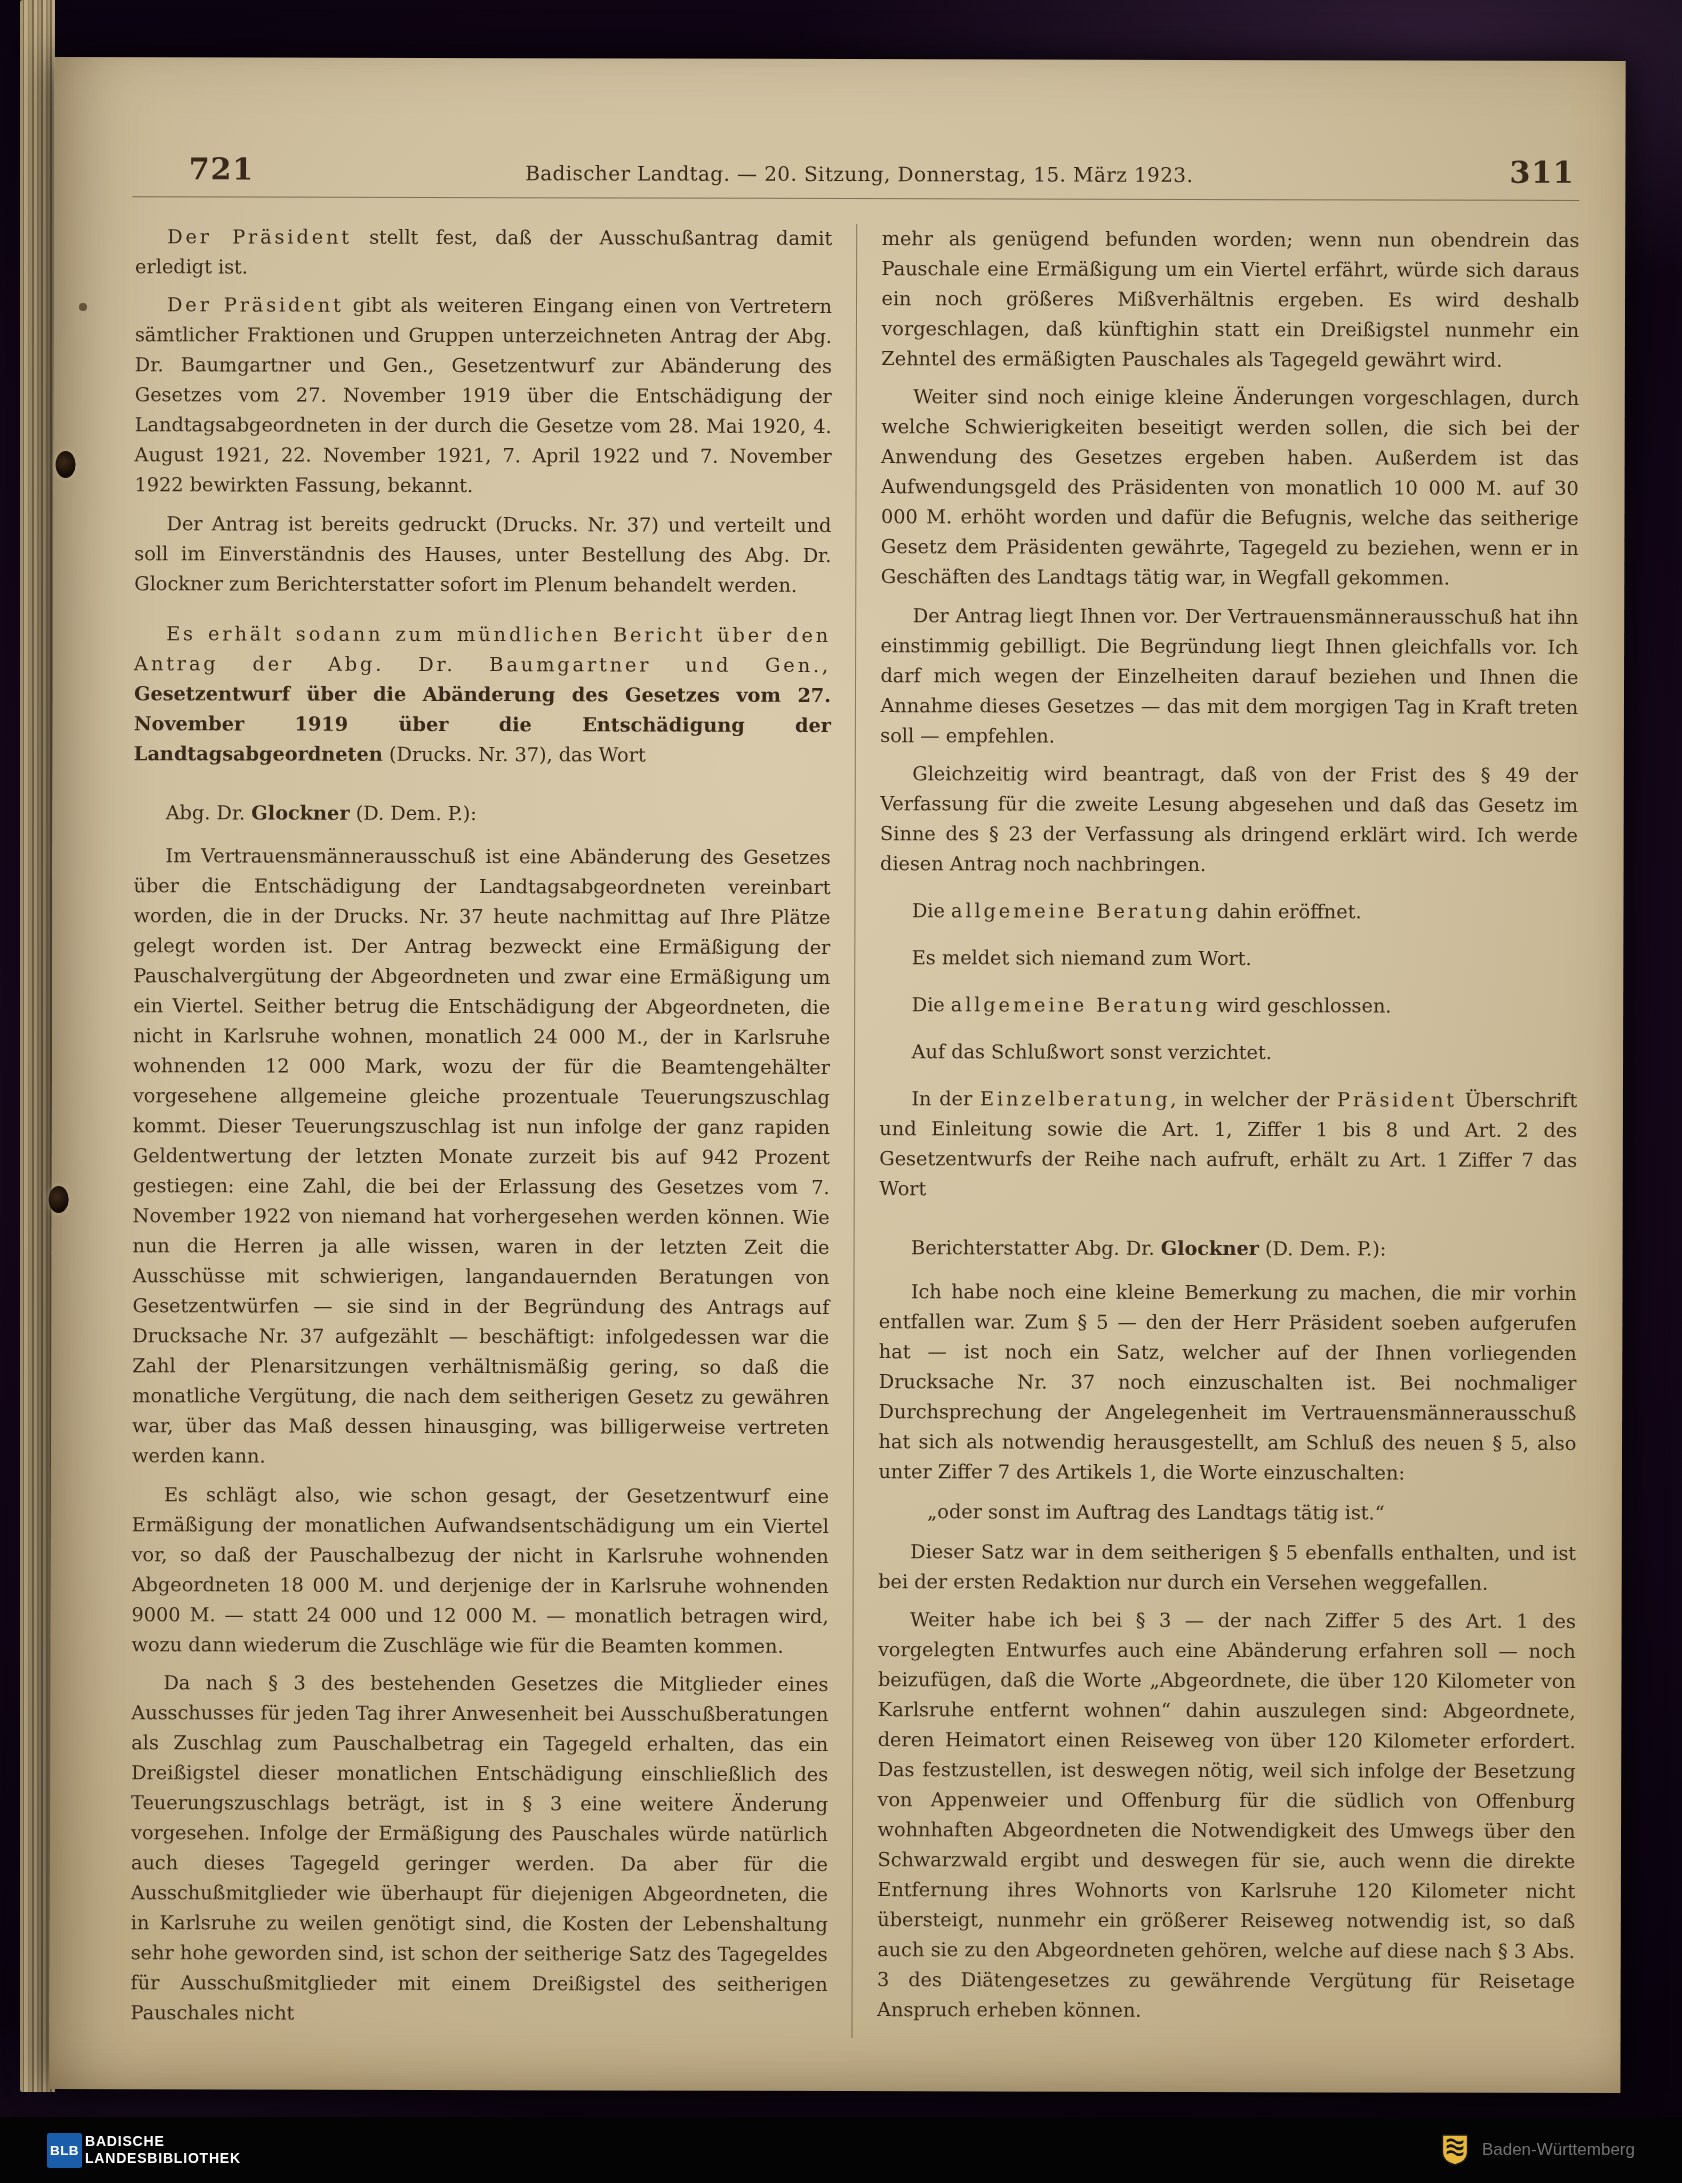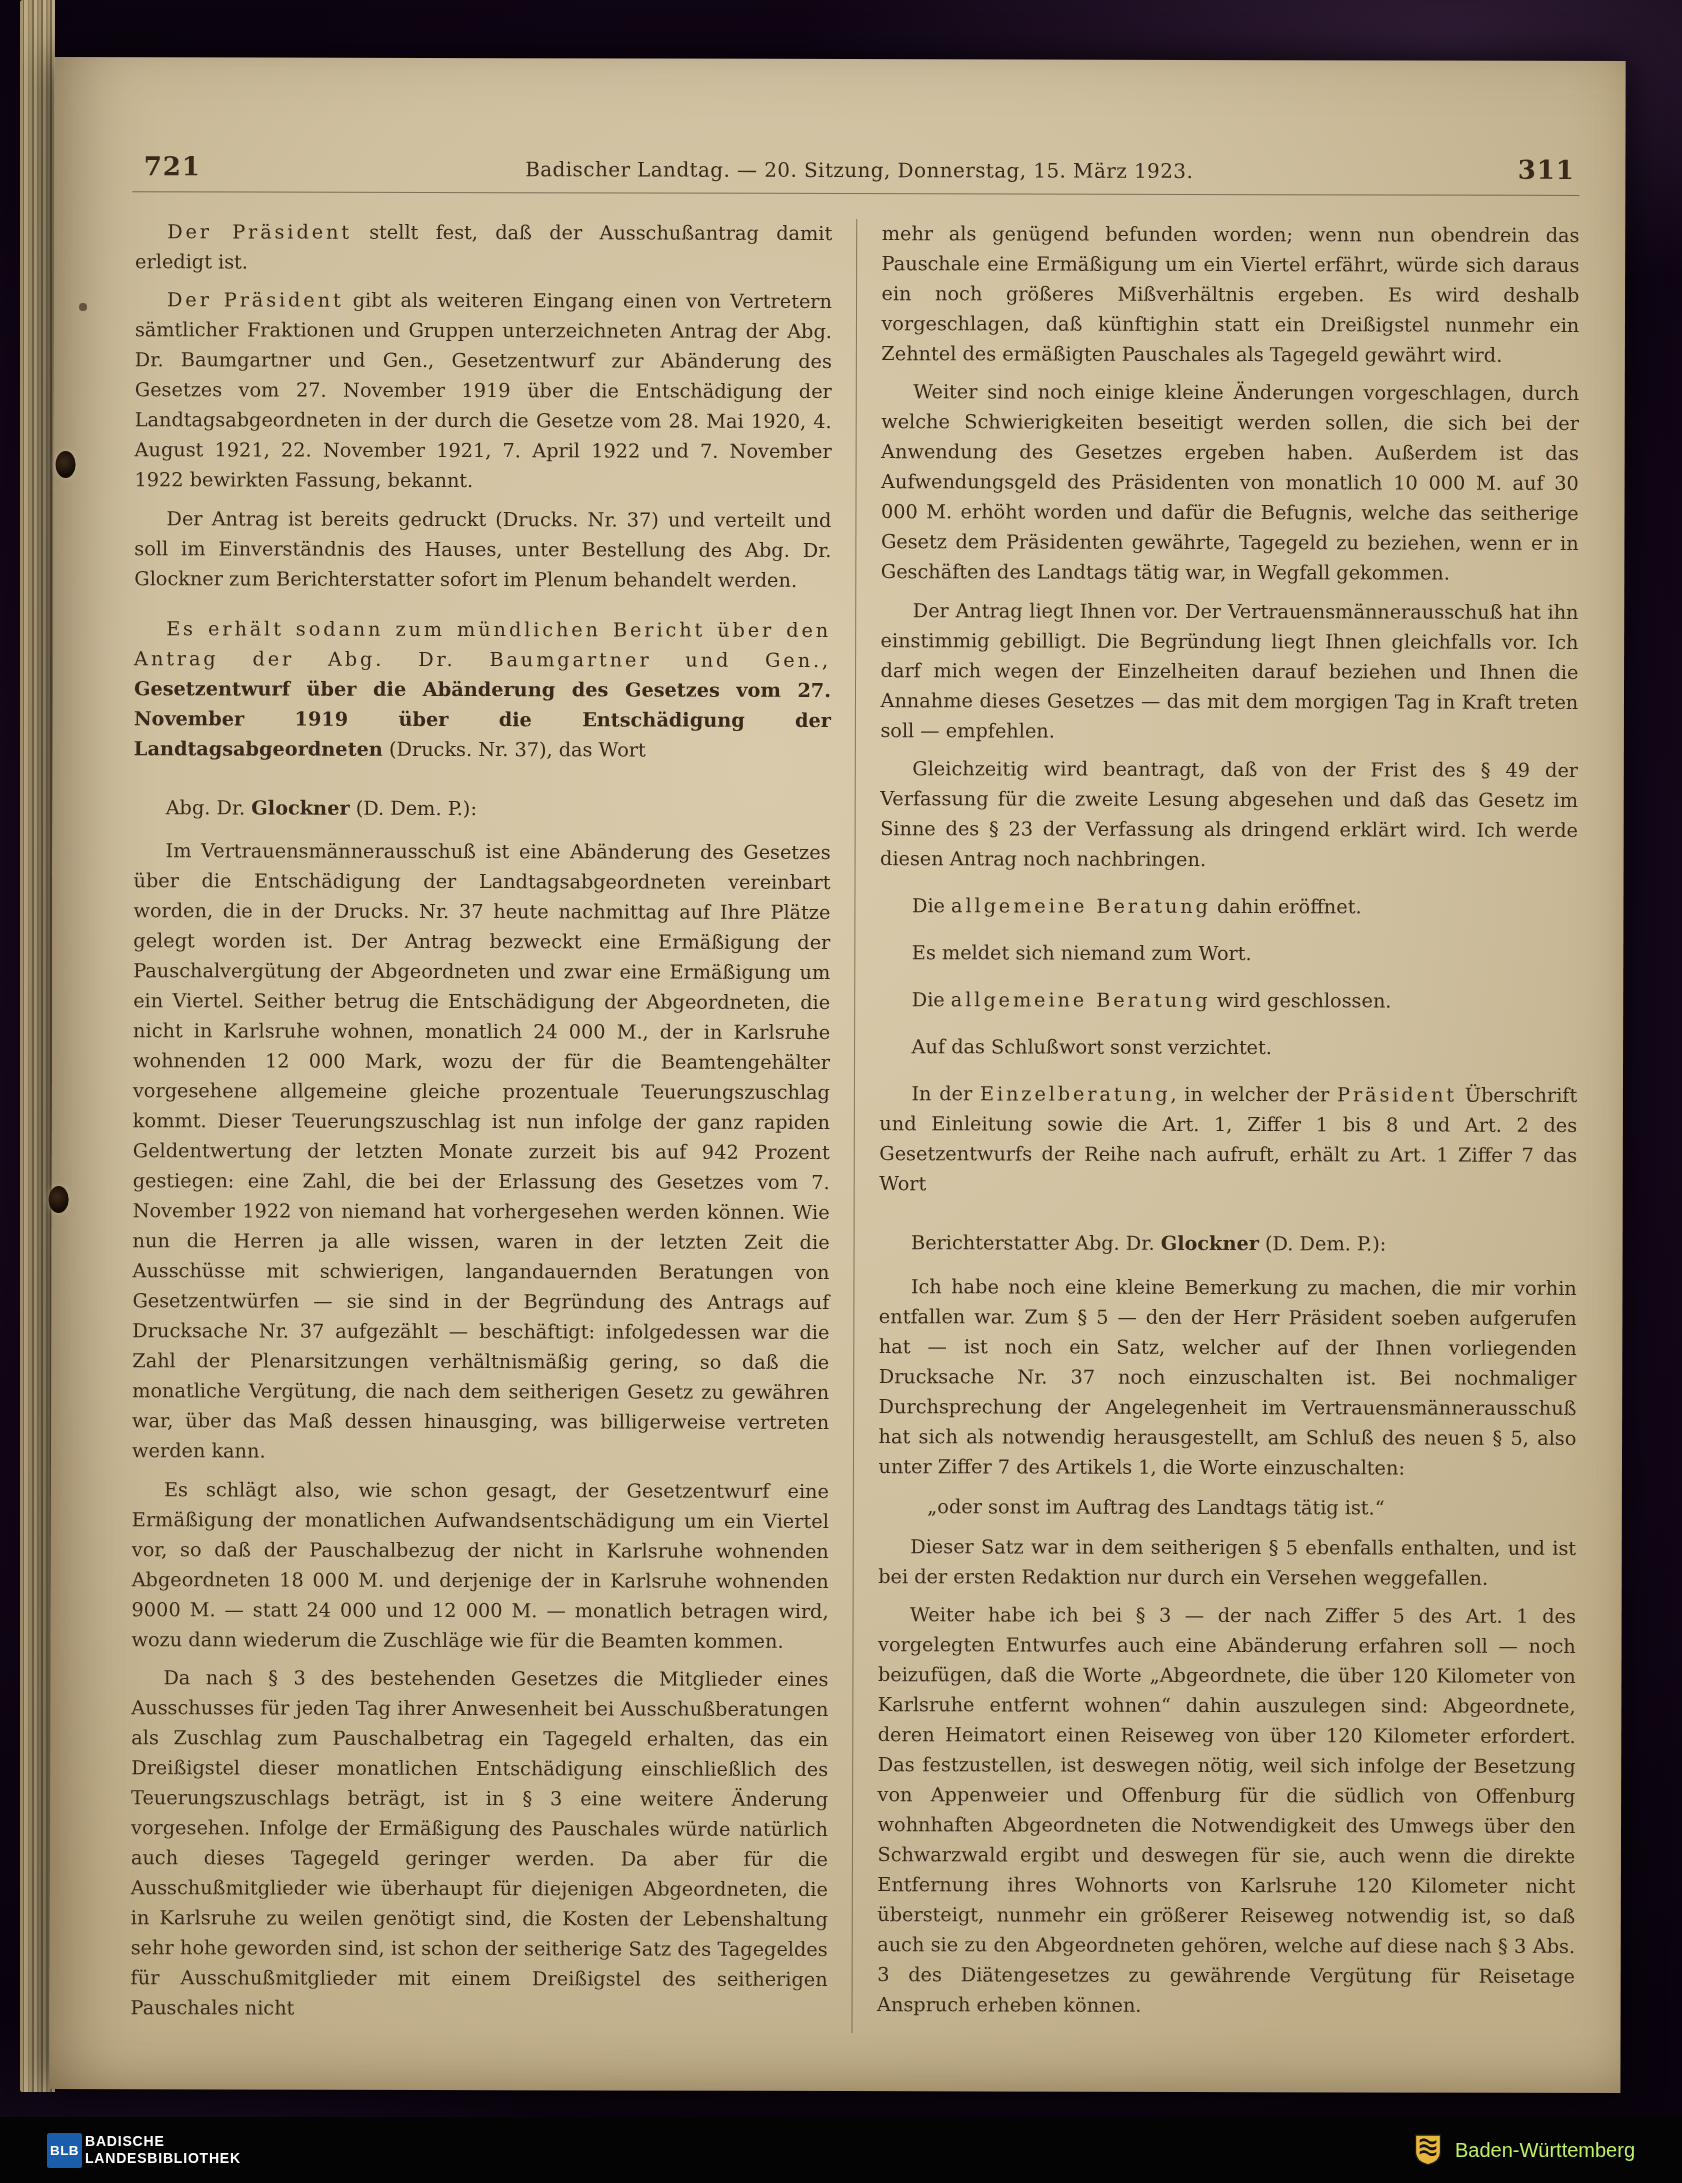--- a/index.html
+++ b/index.html
@@ -42,21 +42,21 @@
   .hole-1 { left:1.7px; top:394px; }
   .hole-2 { left:-3.4px; top:1129px; }
   .speck {
     position:absolute; left:25px; top:246px; width:7.6px; height:7.6px; border-radius:50%;
     background:#4a3a26; opacity:.75;
   }
   .page-header {
     display:flex; align-items:baseline; justify-content:space-between;
     padding:0 11.8px 0 18.5px;
   }
-  .page-num { font-size:26px; font-weight:bold; letter-spacing:0.8px; }
+  .page-num { font-size:30px; font-weight:bold; letter-spacing:0.8px;margin-left:45px; }
   .page-title { font-size:20px; letter-spacing:0.4px; }
   .header-rule {
     height:0; border-top:1.7px solid rgba(58,44,26,0.55);
     margin:10px 6.7px 25px 6.7px;
   }
   .columns { display:flex; align-items:stretch; min-height:1791px; }
   .col { width:50%; }
   .col-left  { padding:0 23.5px 0 10px; }
   .col-right { border-left:1.7px solid rgba(70,54,32,0.55); padding:0 6.7px 0 25px; }
   .para {
@@ -79,21 +79,21 @@
   }
   .footer-left { display:flex; align-items:center; gap:3px; }
   .blb-logo {
     width:35px; height:35px; background:#1a5dab; color:#fff;
     font-weight:bold; font-size:13.5px; letter-spacing:0.4px;
     display:flex; align-items:center; justify-content:center;
     border-radius:2.5px;
   }
   .blb-name { color:#fff; font-size:14px; font-weight:bold; line-height:17px; letter-spacing:0.8px; }
   .footer-right { display:flex; align-items:center; gap:11.8px; }
-  .bw-name { color:#bef264; font-size:20px; }
+  .bw-name { color:#737373; font-size:17px; }
   .bw-arms svg { display:block; }
 </style>
 </head>
 <body>
 
 <div class="backdrop"></div>
 
 <div class="book-edges"></div>
 
 <div class="page">

